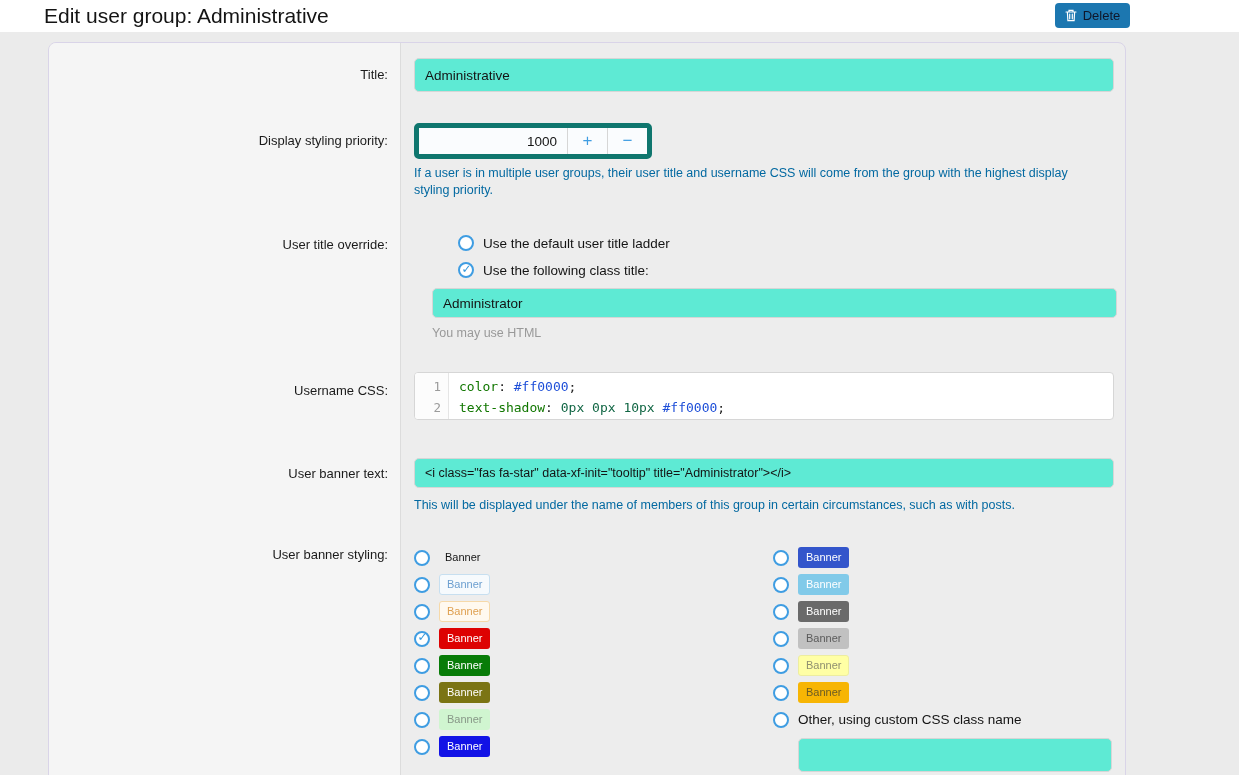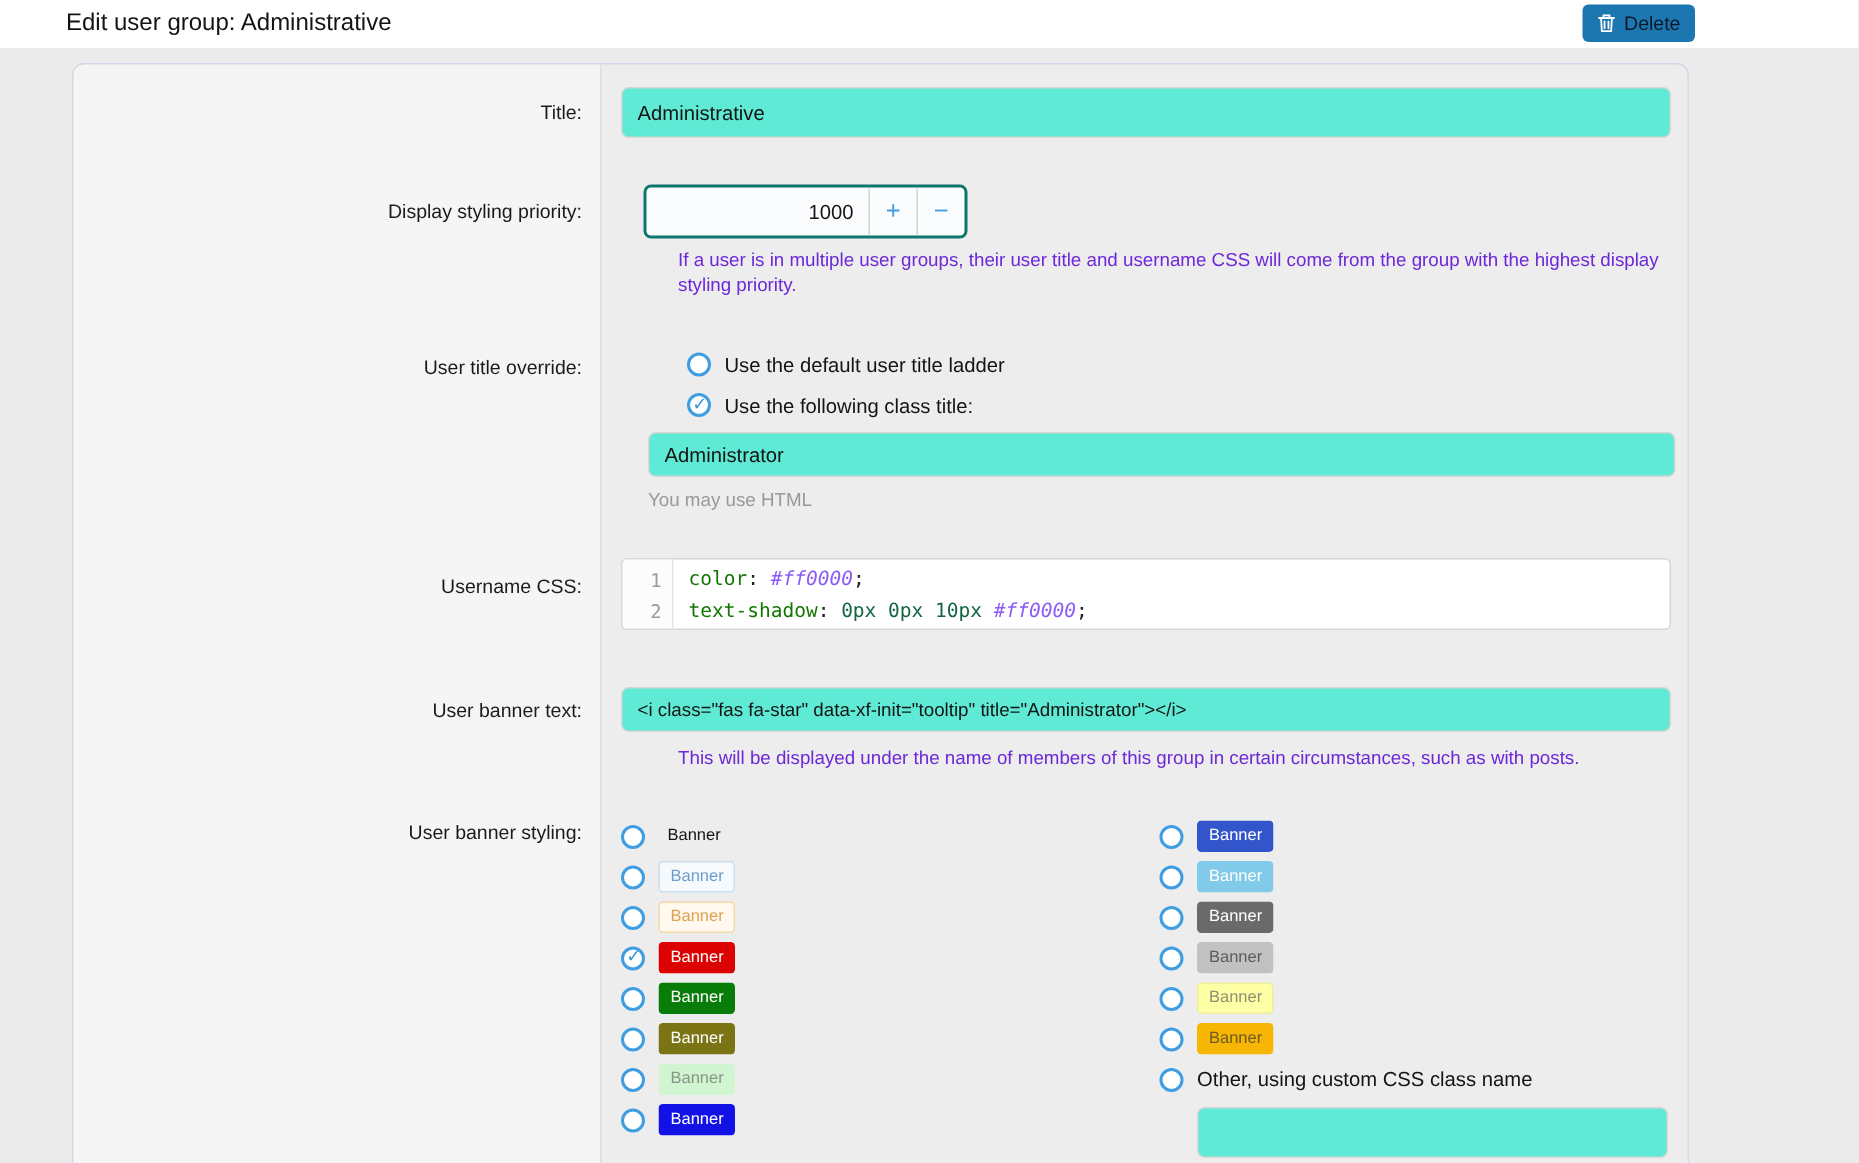--- a/index.html
+++ b/index.html
@@ -7,21 +7,21 @@
   body {
     font-family:"Liberation Sans","DejaVu Sans",sans-serif;
     background:#ebebeb; color:#141414;
     position:relative;
   }
   
   .topbar {
     position:absolute; left:0; top:0; width:1239px; height:32px;
     background:#ffffff; display:flex; align-items:center;
   }
-  .page-title { font-size:16px; font-weight:400; color:#141414; margin-left:44px; }
+  .page-title { font-size:21px; font-weight:400; color:#141414; margin-left:44px; }
   .btn-delete {
     position:absolute; left:1055px; top:3px; width:75px; height:25px;
     background:#1c77b0; color:#0f172a; border:none; border-radius:4px;
     font-family:inherit; font-size:13px; display:flex; align-items:center;
     justify-content:center; gap:6px; cursor:pointer;
   }
   .btn-delete svg { display:block; }
   
   .block {
     position:absolute; left:48px; top:42px; width:1078px; height:740px;
@@ -34,30 +34,30 @@
   }
   .row { position:relative; display:grid; grid-template-columns:353px 1fr; }
   .cell-label { text-align:right; padding-right:14px; font-size:13px; color:#1b1b1b; }
   .cell-ctrl  { padding-left:12px; padding-right:11px; }
   
   .tinput {
     width:100%; background:#5eead4; border:1px solid #d6d6d6; border-radius:5px;
     font-family:inherit; font-size:13.5px; color:#141414; padding:0 10px;
   }
   .h34 { height:34px; } .h30 { height:30px; }
-  .explain { font-size:12.5px; line-height:17px; color:#6d28d9;margin-left:38px; }
+  .explain { font-size:12.5px; line-height:17px; color:#0369a1; }
   
   .row-title { margin-bottom:31px; }
   .row-title .cell-label { padding-top:9px; }
   
   .row-priority { margin-bottom:35px; }
   .row-priority .cell-label { padding-top:10px; }
   .numgroup {
-    width:216px; height:36px; display:flex; background:#fafcfe;
-    border:2px solid #0f766e; border-radius:5px; overflow:hidden;margin-left:15px;
+    width:238px; height:36px; display:flex; background:#fafcfe;
+    border:5px solid #0f766e; border-radius:5px; overflow:hidden;
   }
   .numvalue {
     width:148px; height:100%; border:none; background:transparent;
     text-align:right; padding-right:10px; font-family:inherit; font-size:13.5px; color:#141414;
   }
   .numbtn {
     width:45px; border:none; border-left:1px solid #d6d6d6; background:transparent;
     color:#3f9de2; font-size:17px; font-family:inherit; cursor:pointer;
   }
   .row-priority .explain { margin-top:6px; max-width:692px; }
@@ -84,21 +84,21 @@
     display:flex; background:#fff; border:1px solid #d6d6d6; border-radius:4px;
     height:48px; overflow:hidden;
     font-family:"DejaVu Sans Mono","Liberation Mono",monospace;
   }
   .gutter {
     width:34px; flex:none; padding:3px 7px 0 0; text-align:right;
     border-right:1px solid #e5e5e5; color:#9b9b9b; font-size:12.5px; line-height:21px;
     background:#fcfcfc;
   }
   .codearea { padding:3px 0 0 10px; font-size:13px; line-height:21px; white-space:pre; }
-  .tok-prop { color:#117700; } .tok-atom { color:#8b5cf6;font-style:italic; }
+  .tok-prop { color:#117700; } .tok-atom { color:#1d4ed8; }
   .tok-num  { color:#116644; } .tok-plain{ color:#222222; }
   
   .row-banner-text { margin-bottom:30px; }
   .row-banner-text .cell-label { padding-top:8px; }
   .row-banner-text .tinput { font-size:12.5px; }
   .row-banner-text .explain { margin-top:9px; }
   
   .row-banner-style .cell-label { padding-top:3px; }
   .opts { display:grid; grid-template-columns:359px 1fr; align-items:start; }
   .opt { display:flex; align-items:center; height:27px; cursor:pointer; }

